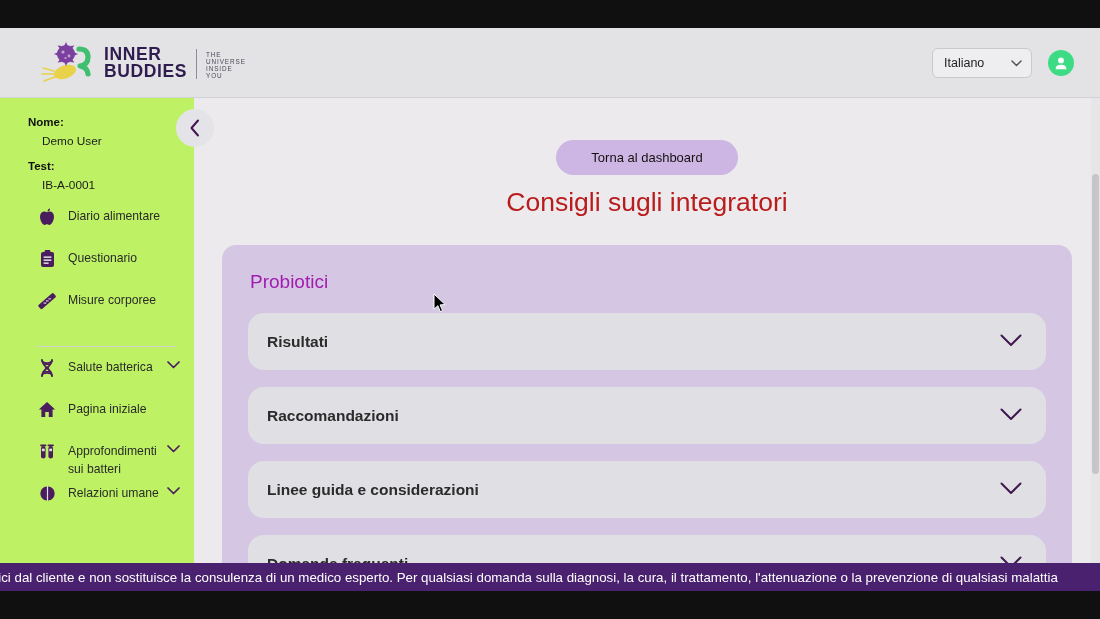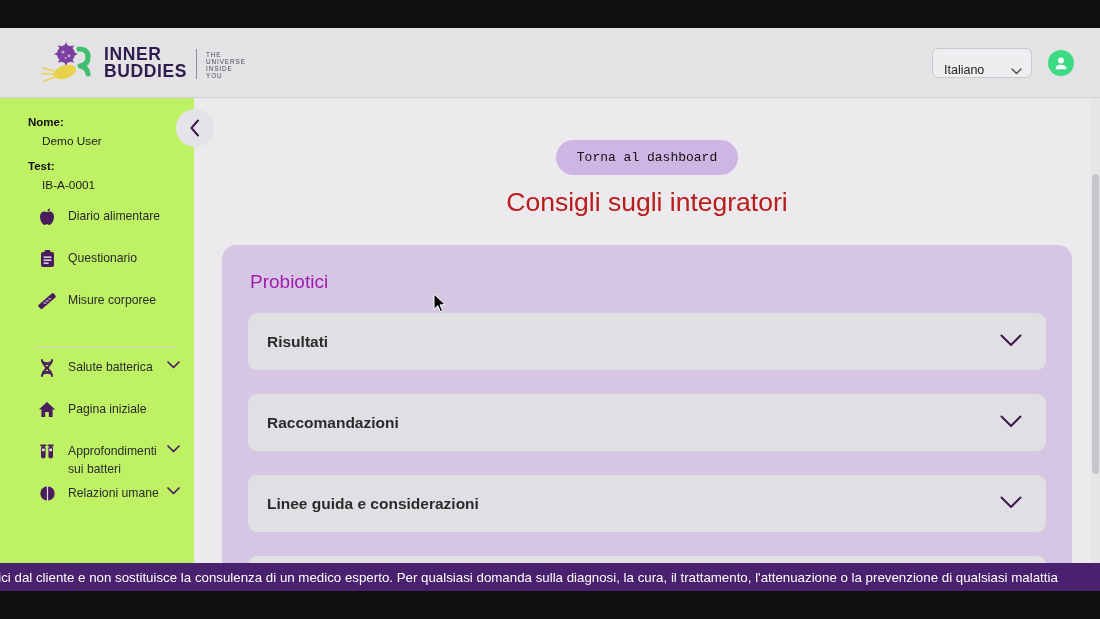--- a/index.html
+++ b/index.html
@@ -44,21 +44,21 @@
   .logo-divider { width: 1px; height: 30px; background: #8e8aa0; }
   .logo-tag { display: flex; flex-direction: column; line-height: 1.12; }
   .logo-tag span { font-size: 6.4px; letter-spacing: 0.9px; color: #4a4a5a; }
 
   .header-right { display: flex; align-items: center; gap: 16px; }
   .lang-select {
     width: 100px; height: 30px;
     background: #eeeef0;
     border: 1px solid #c9c9cf;
     border-radius: 6px;
-    display: flex; align-items: flex-end; justify-content: space-between;
+    display: flex; align-items: center; justify-content: space-between;
     padding: 0 9px 0 11px;
     font-size: 12.5px; color: #222;
     cursor: pointer;
   }
   .lang-select .chev { color: #555; font-size: 11px; }
   .avatar {
     width: 26px; height: 26px; border-radius: 50%;
     background: #3ddc84;
     display: flex; align-items: center; justify-content: center;
     cursor: pointer;
@@ -100,40 +100,40 @@
     width: 906px; height: 493px;
     background: #eceaec;
     overflow: hidden;
   }
   .back-btn {
     margin: 42px auto 0 auto;
     width: 182px; height: 35px;
     background: #cdb6e4; border: none; border-radius: 18px;
     display: flex; align-items: center; justify-content: center;
     font-size: 13px; color: #15100f; cursor: pointer;
-    font-family: Liberation Mono, monospace;
+    font-family: Liberation Sans, sans-serif;
   }
   .page-title {
     margin-top: 12px;
     text-align: center;
     font-size: 26.5px; color: #b91c1c; font-weight: normal;
   }
   .card {
     margin: 27px 28px 0 28px;
     background: #d5c7e4;
     border-radius: 14px 14px 0 0;
     padding: 18px 26px 26px 26px;
     min-height: 340px;
   }
   .card-title { font-size: 19px; color: #a21caf; padding: 8px 0 20px 2px; }
   .acc {
     background: #e0e0e4;
-    border-radius: 9px;
+    border-radius: 16px;
     height: 57px;
-    margin-bottom: 24px;
+    margin-bottom: 17px;
     display: flex; align-items: center; justify-content: space-between;
     padding: 0 24px 0 19px;
     cursor: pointer;
   }
   .acc-label { font-size: 15.5px; font-weight: bold; color: #2b2b2b; }
   .acc-chev { color: #40174f; }
 
   
   .scrollbar-track {
     position: absolute; right: 0; top: 70px;

